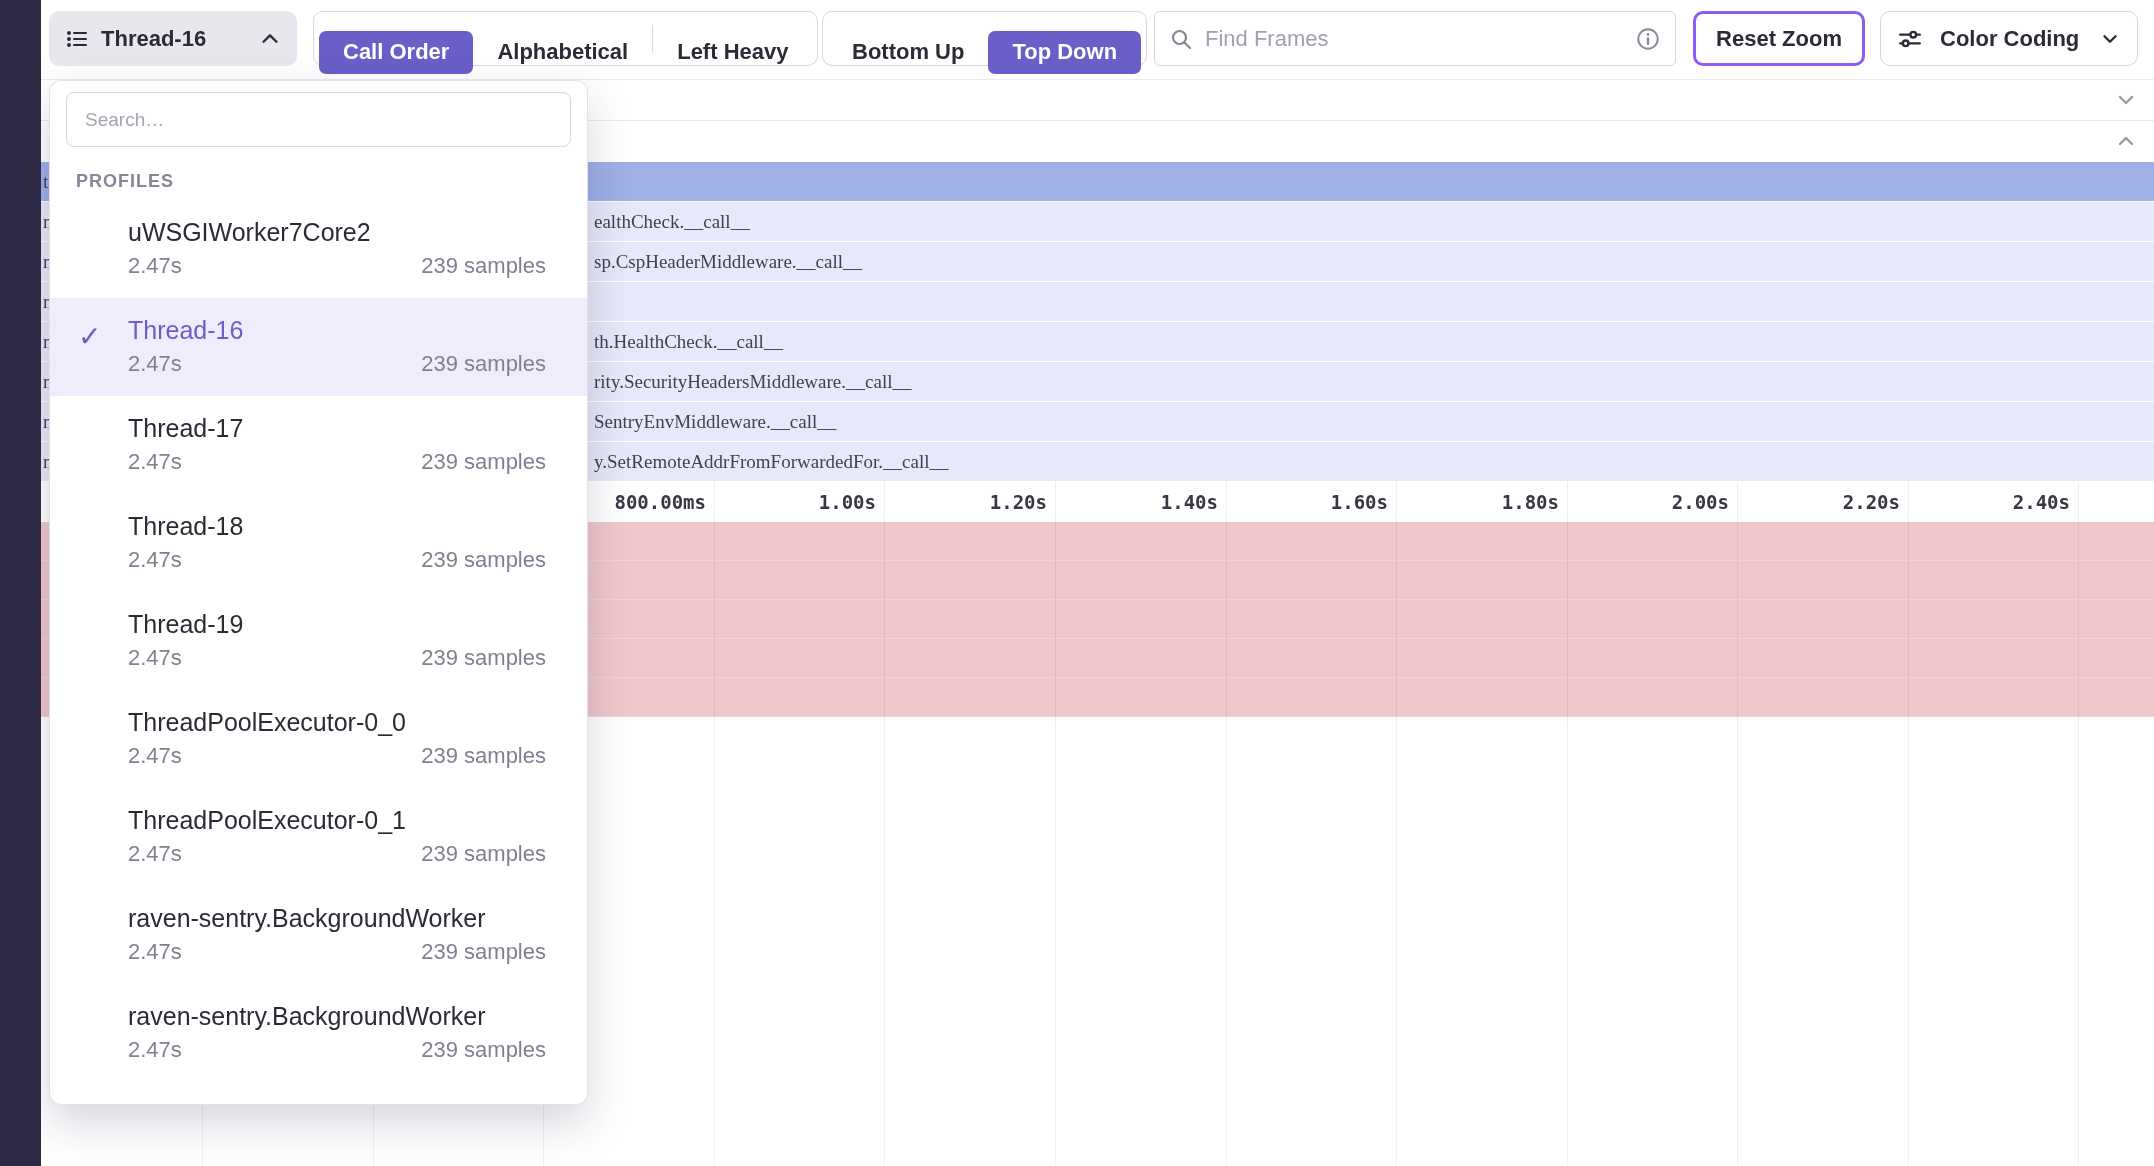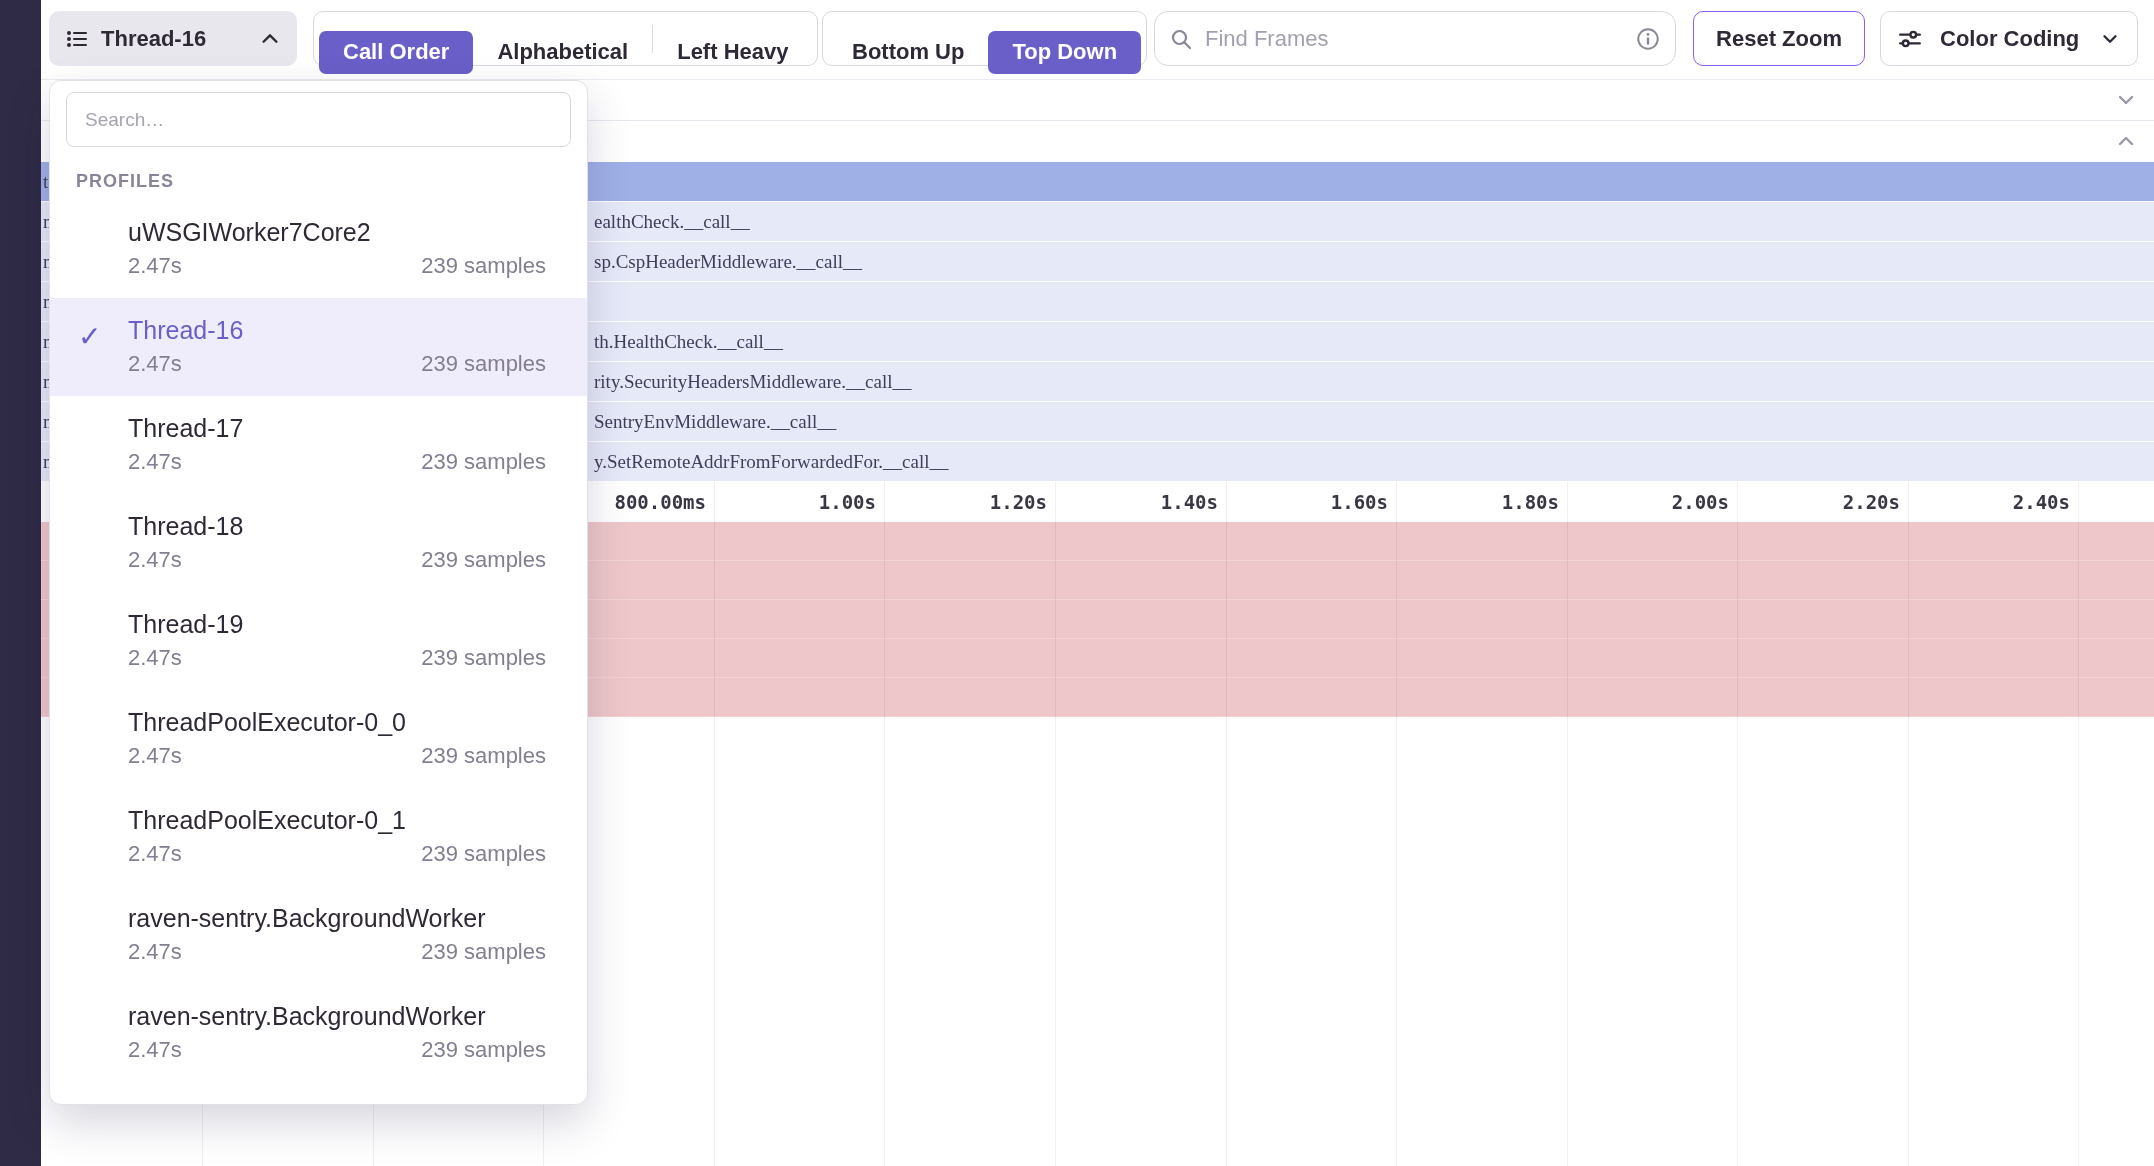--- a/index.html
+++ b/index.html
@@ -19,24 +19,24 @@
     background:#fff; border:none; cursor:pointer; font-family:inherit;
   }
   .thread-btn { left:8px; width:248px; background:#e9e7ee; padding:0 16px; gap:12px; }
   .thread-btn .lbl { flex:1; text-align:left; }
   .seg-group { position:absolute; top:11px; height:55px; box-sizing:border-box; border:1px solid #d8d6de; border-radius:10px; background:#fff; display:flex; align-items:center; padding:0 5px; }
   .seg-group-1 { left:272px; }
   .seg-group-2 { left:781px; }
   .seg { height:43px; border:none; background:transparent; border-radius:7px; padding:0 24px; display:flex; align-items:center; font-weight:bold; font-size:22px; color:#2f2936; cursor:pointer; font-family:inherit;margin-top:27px; }
   .seg.active { background:var(--accent,#6a5fc8); color:#fff; }
   .seg-div { width:1px; height:28px; background:#dcdae2; }
-  .find { position:absolute; left:1113px; top:11px; width:522px; height:55px; box-sizing:border-box; border:1px solid #d8d6de; border-radius:14px; background:#fff; display:flex; align-items:center; padding:0 14px; gap:10px; }
+  .find { position:absolute; left:1113px; top:11px; width:522px; height:55px; box-sizing:border-box; border:1px solid #d8d6de; border-radius:6px; background:#fff; display:flex; align-items:center; padding:0 14px; gap:10px; }
   .find input { flex:1; border:none; outline:none; background:transparent; font-family:inherit; font-size:22px; color:#2f2936; min-width:0; }
   .find input::placeholder { color:#a39fae; }
-  .reset-btn { left:1652px; width:172px; justify-content:center; border:1px solid #8b5cf6; }
+  .reset-btn { left:1652px; width:172px; justify-content:center; border:3px solid #8b5cf6; }
   .color-btn { left:1839px; width:258px; border:1px solid #d8d6de; padding:0 16px; gap:17px; }
   .color-btn .lbl { flex:1; text-align:left; }
 
   
   .content { position:absolute; left:41px; top:80px; width:2113px; height:1086px; background:#fff; }
   .strip { position:absolute; left:0; right:0; display:flex; align-items:center; justify-content:flex-end; padding-right:16px; box-sizing:border-box; background:#fff; }
   .strip-1 { top:0; height:41px; border-bottom:1px solid #e9e7ee; }
   .strip-2 { top:41px; height:40px; }
   .strip .chev { cursor:pointer; display:flex; }
 

